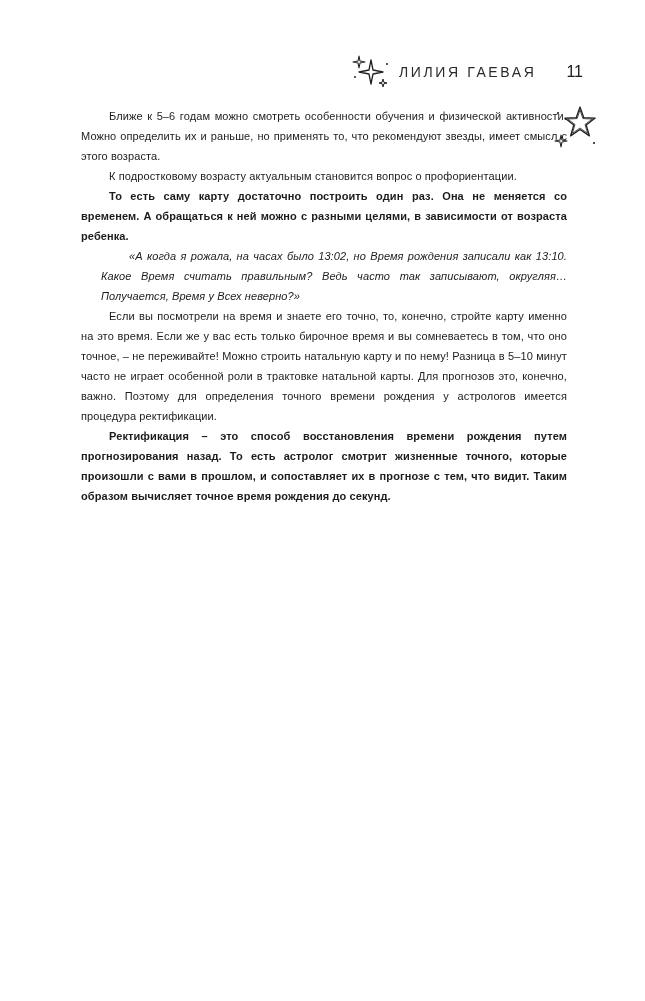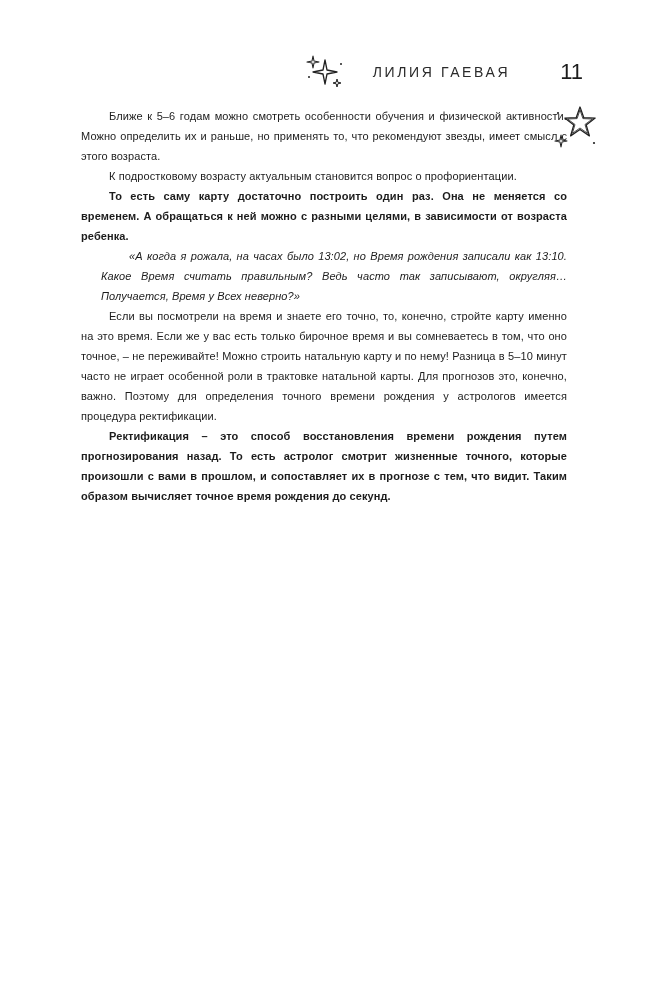--- a/index.html
+++ b/index.html
@@ -14,31 +14,31 @@
     width: 645px; height: 1001px;
     background: #ffffff;
     overflow: hidden;
   }
   .header {
     position: absolute;
     top: 52px; left: 0; right: 62px;
     display: flex;
     justify-content: flex-end;
     align-items: center;
-    gap: 24px;
+    gap: 4px;
   }
   .sparkle { display: inline-flex; margin-right: 2px; }
   .author {
     font-size: 14px;
     letter-spacing: 2.6px;
     color: #2a2a2a;
     white-space: nowrap;
   }
   .page-num {
-    font-size: 22px;
+    font-size: 16px;
     margin-left: 26px;
     color: #1c1c1c;
   }
   .doodle {
     position: absolute;
     top: 101px; left: 552px;
     display: inline-flex;
   }
   .content {
     position: absolute;

